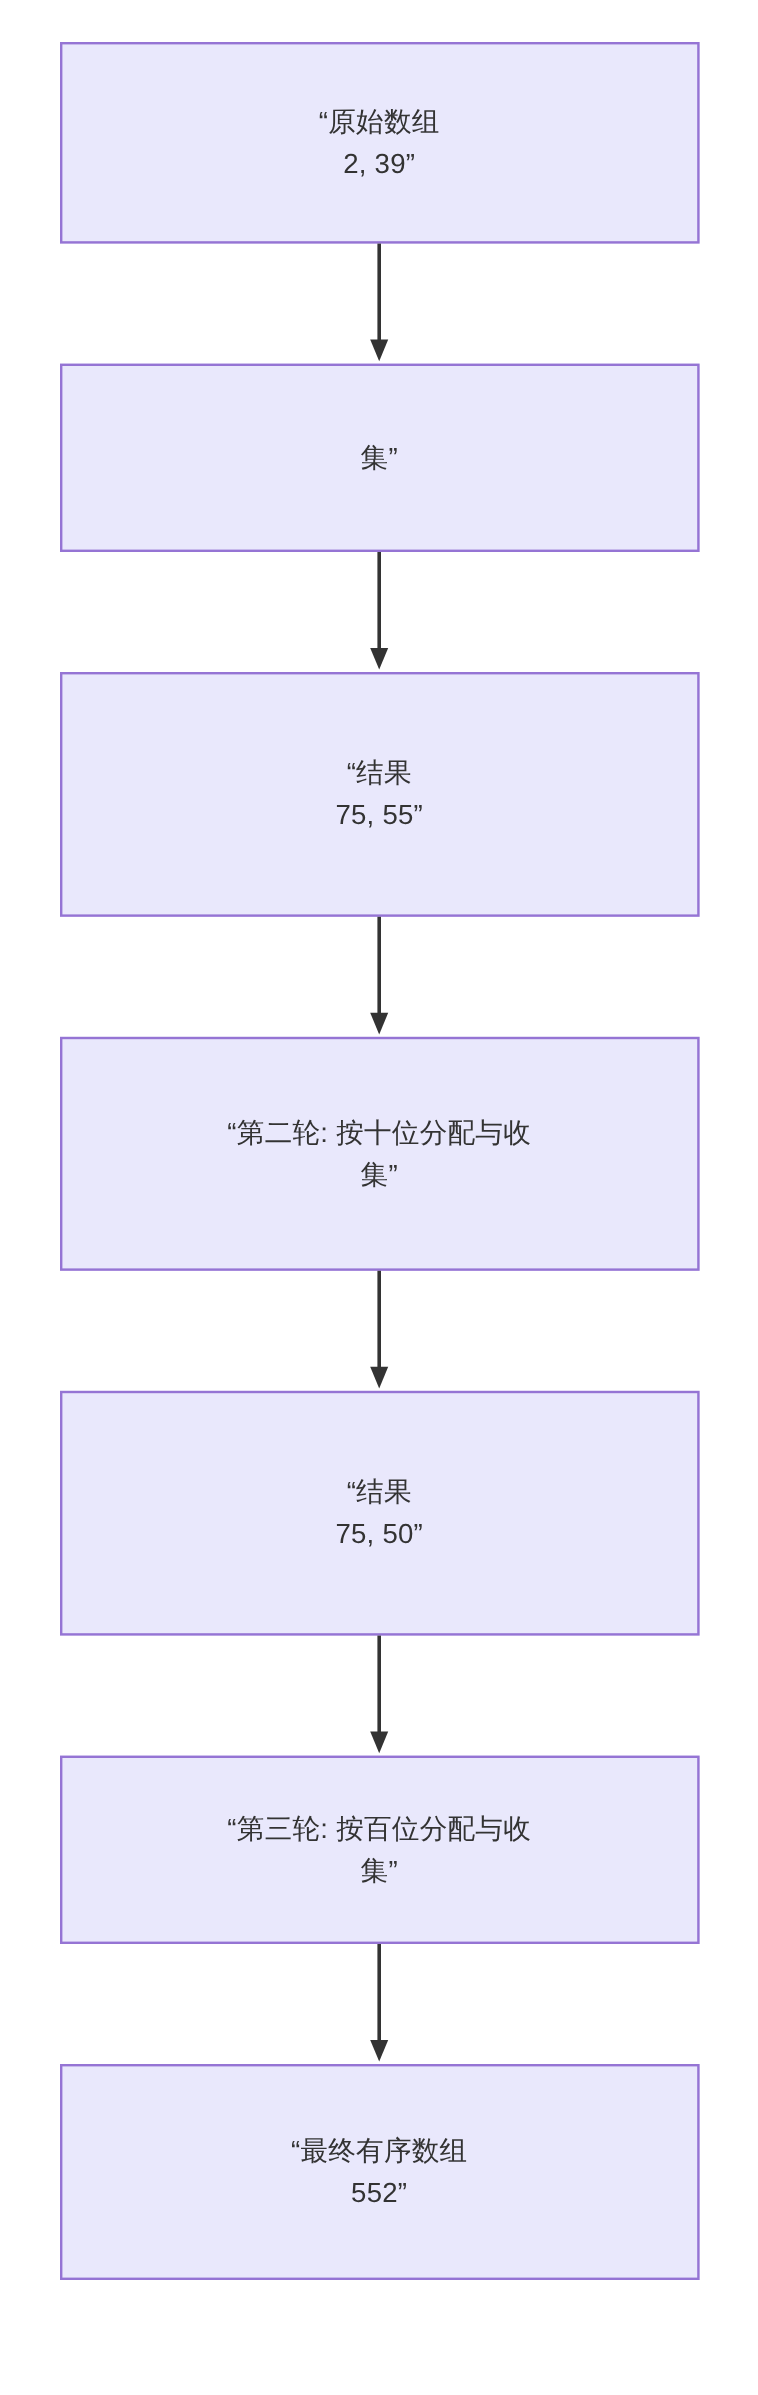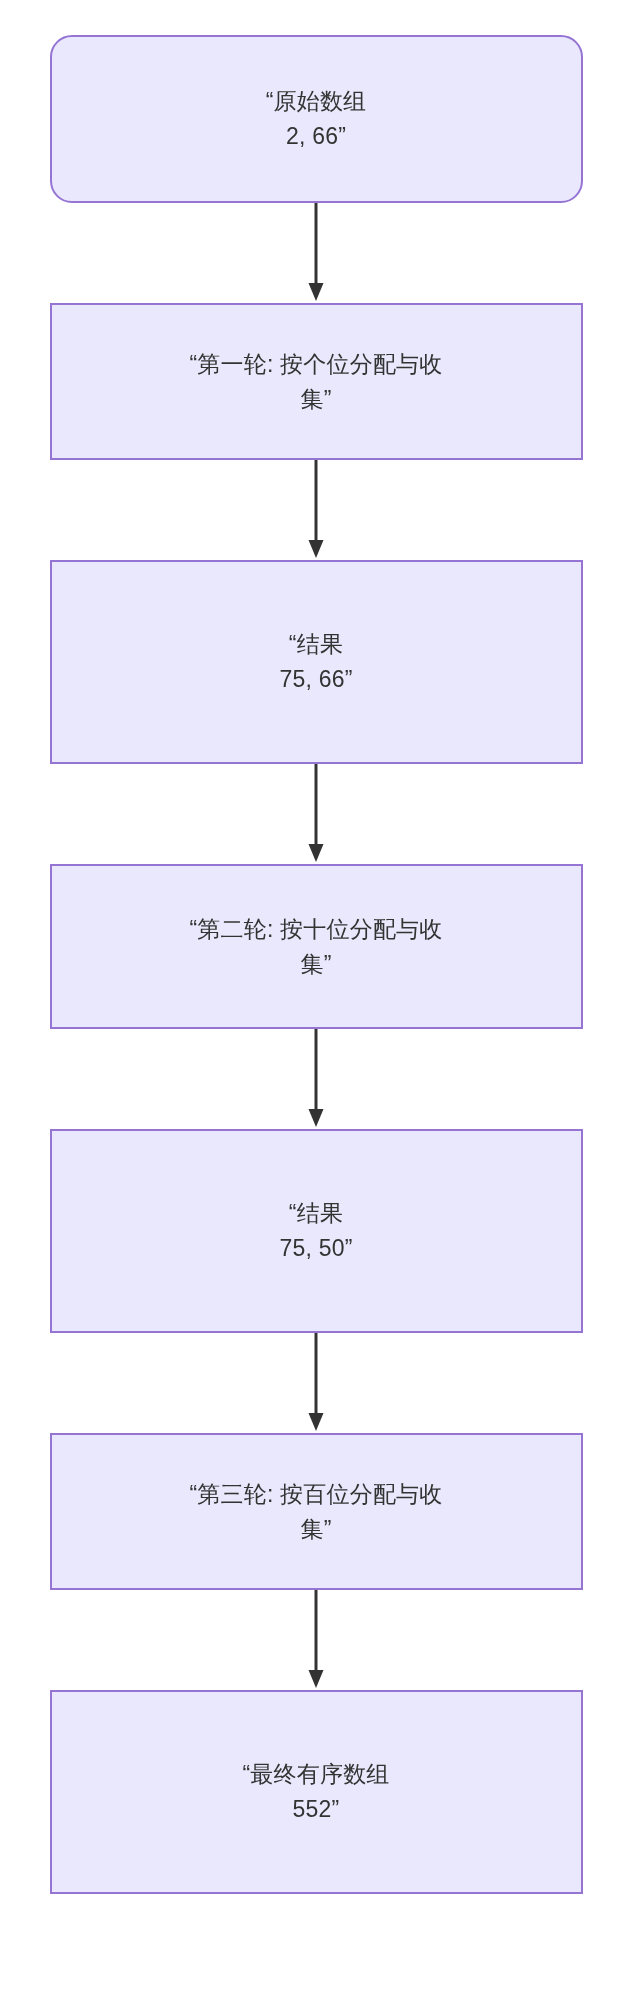--- a/index.html
+++ b/index.html
@@ -42,27 +42,27 @@
     padding: 14px 18px;
     letter-spacing: 0.2px;
   }
 
   .node-line {
     display: block;
     white-space: pre-wrap;
   }
 
   
-  .node.n1 { height: 168px; border-radius: 22px; }
+  .node.n1 { height: 168px; }
   .node.n2 { height: 157px; }
   .node.n3 { height: 204px; }
-  .node.n4 { height: 165px; }
+  .node.n4 { height: 195px; }
   .node.n5 { height: 204px; }
   .node.n6 { height: 157px; }
-  .node.n7 { height: 204px; }
+  .node.n7 { height: 180px; }
 
   .connector {
     position: relative;
     width: 533px;
     height: 100px;
     display: flex;
     justify-content: center;
   }
 
   .connector svg {
@@ -70,45 +70,44 @@
     overflow: visible;
   }
 </style>
 </head>
 <body>
 
 <div class="flowchart">
 
   <div class="node n1">
     <span class="node-line">“原始数组</span>
-    <span class="node-line">2, 66”</span>
+    <span class="node-line">2, 39”</span>
   </div>
 
   <div class="connector">
     <svg width="20" height="100" viewBox="0 0 20 100" aria-hidden="true">
       <line x1="10" y1="0" x2="10" y2="84" stroke="#333333" stroke-width="3"></line>
       <polygon points="10,98 2.5,80 17.5,80" fill="#333333"></polygon>
     </svg>
   </div>
 
   <div class="node n2">
-    <span class="node-line">“第一轮: 按个位分配与收</span>
     <span class="node-line">集”</span>
   </div>
 
   <div class="connector">
     <svg width="20" height="100" viewBox="0 0 20 100" aria-hidden="true">
       <line x1="10" y1="0" x2="10" y2="84" stroke="#333333" stroke-width="3"></line>
       <polygon points="10,98 2.5,80 17.5,80" fill="#333333"></polygon>
     </svg>
   </div>
 
   <div class="node n3">
     <span class="node-line">“结果</span>
-    <span class="node-line">75, 66”</span>
+    <span class="node-line">75, 55”</span>
   </div>
 
   <div class="connector">
     <svg width="20" height="100" viewBox="0 0 20 100" aria-hidden="true">
       <line x1="10" y1="0" x2="10" y2="84" stroke="#333333" stroke-width="3"></line>
       <polygon points="10,98 2.5,80 17.5,80" fill="#333333"></polygon>
     </svg>
   </div>
 
   <div class="node n4">

